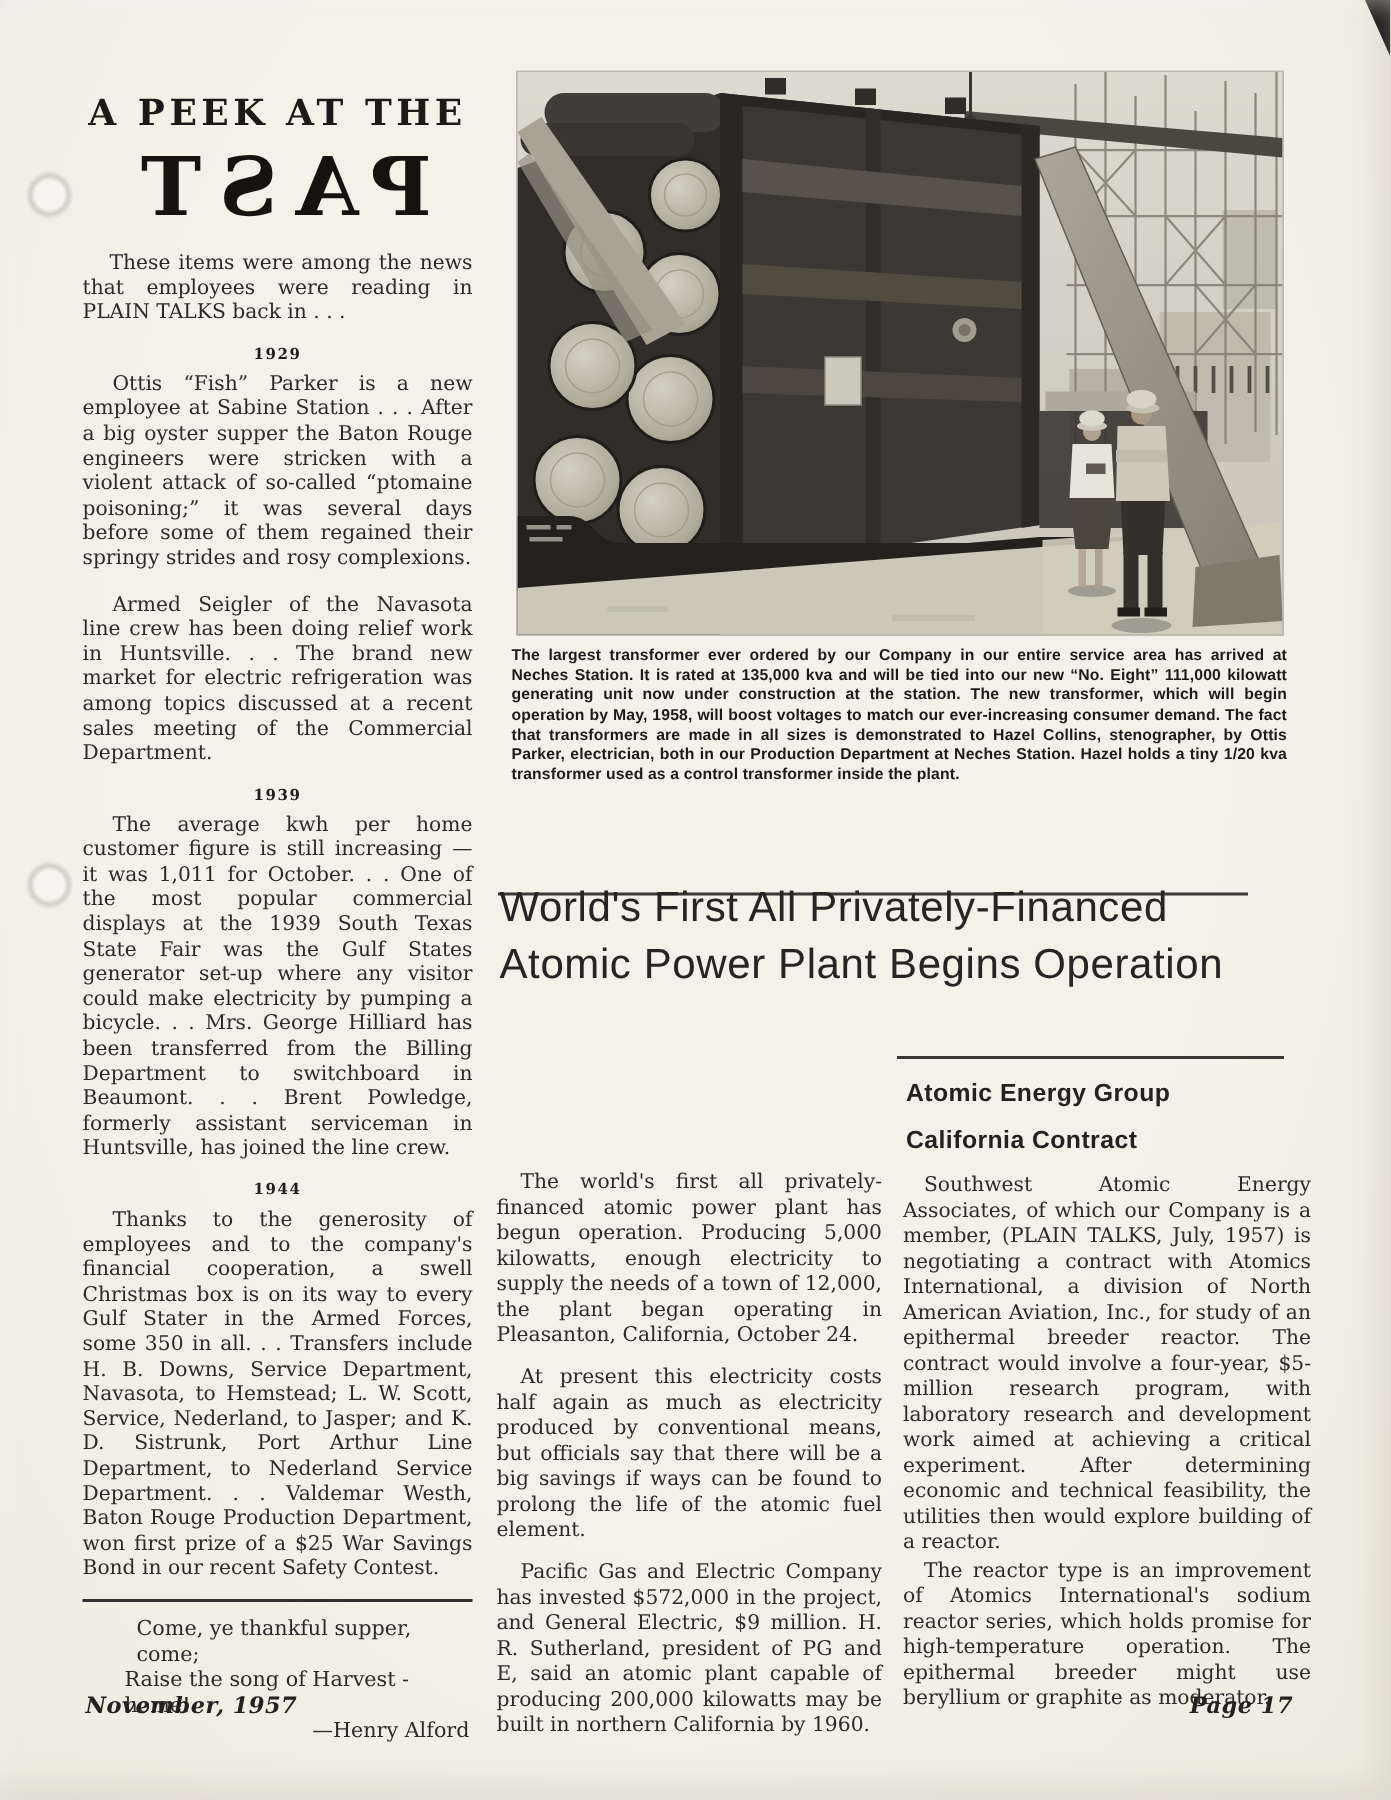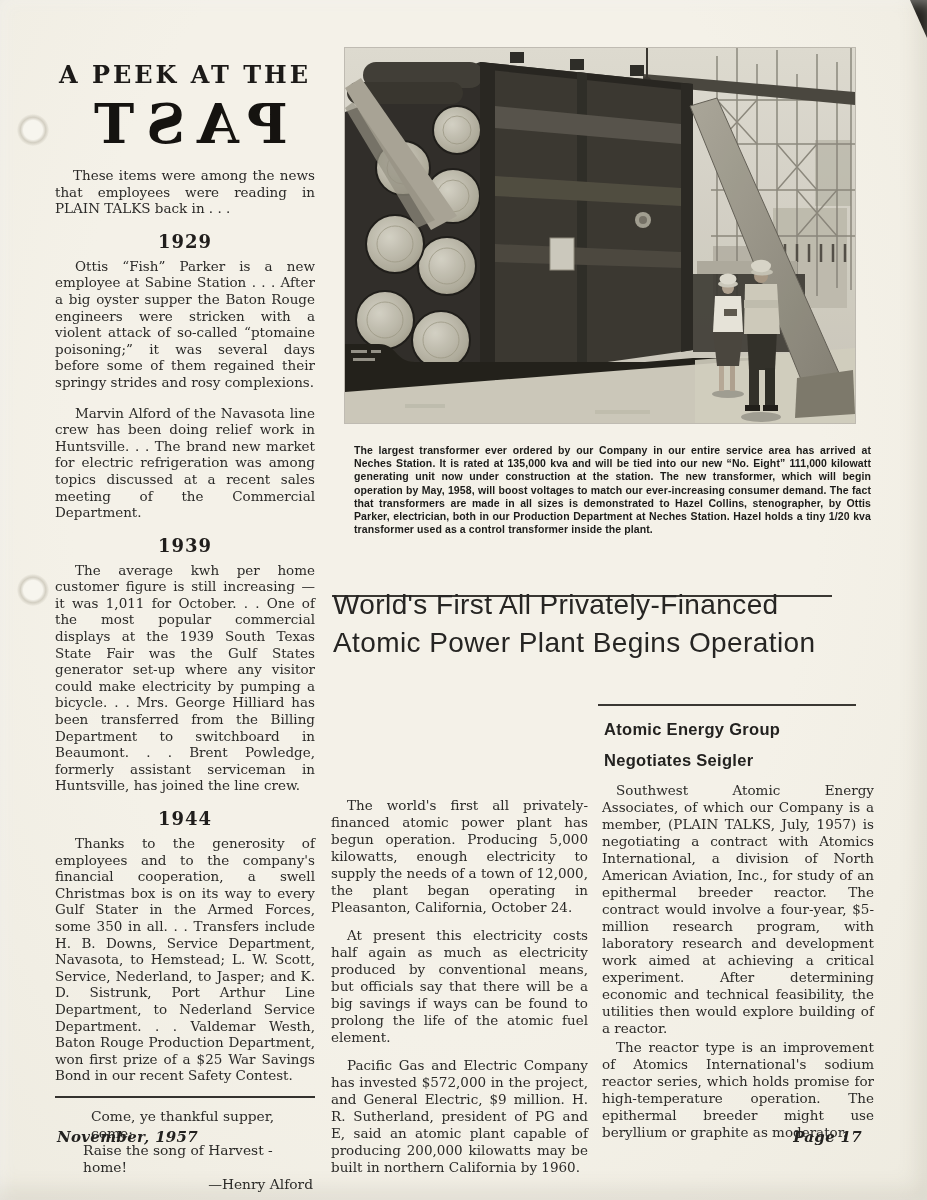--- a/index.html
+++ b/index.html
@@ -18,53 +18,53 @@
   .punch2{top:574px;}
 
   
   .left-col{position:absolute;left:55px;top:60px;width:260px;}
   .peek-title{font-weight:bold;font-size:24px;letter-spacing:3px;text-align:center;color:#1c1a18;white-space:nowrap;}
   .peek-past{text-align:center;margin-top:8px;}
   .mirrored{display:inline-block;transform:scaleX(-1);font-family:"DejaVu Serif",serif;
     font-weight:bold;font-size:54px;line-height:1;letter-spacing:12px;color:#151310;}
   .intro{margin:16px 0 0;font-size:13.5px;line-height:16.6px;text-align:justify;text-indent:18px;}
   .section{margin-top:14px;}
-  .year{text-align:center;font-weight:bold;font-size:18px;letter-spacing:1px;color:#201e1c;}
+  .year{text-align:center;font-weight:bold;font-size:10px;letter-spacing:1px;color:#201e1c;}
   .para{margin:6px 0 0;font-size:13.5px;line-height:16.6px;text-align:justify;text-indent:20px;}
   .para b{font-weight:normal;}
   .divider{margin-top:12px;height:2px;background:#34322e;}
   .quote{margin-top:10px;font-size:13.8px;line-height:17px;color:#2b2a28;}
   .qline1{padding-left:36px;}
   .qline2{padding-left:28px;}
   .qattr{text-align:right;padding-right:2px;}
 
   
   .photo{position:absolute;left:345px;top:48px;width:510px;height:375px;background:#ccc9bf;
     outline:1px solid rgba(70,64,52,0.3);}
   .photo svg{display:block;}
 
   
-  .caption{position:absolute;left:341px;top:431px;width:517px;margin:13px;
+  .caption{position:absolute;left:341px;top:431px;width:517px;margin:0;
     font-family:"Liberation Sans","DejaVu Sans",sans-serif;font-weight:bold;
     font-size:10.5px;line-height:13.2px;letter-spacing:0.1px;text-align:justify;color:#1b1b19;}
 
   
   .rule{position:absolute;height:2px;background:#3a3833;}
   .rule-main{left:332px;top:595px;width:500px;}
   .rule-side{left:598px;top:704px;width:258px;}
   .headline{position:absolute;left:333px;top:586px;width:535px;margin:0;
     font-family:"Liberation Sans","DejaVu Sans",sans-serif;font-weight:normal;
     font-size:28px;line-height:38px;letter-spacing:0.4px;color:#262523;}
   .headline span{display:block;}
   .sidebar-head{position:absolute;left:604px;top:714px;
     font-family:"Liberation Sans","DejaVu Sans",sans-serif;font-weight:bold;
     font-size:16.5px;line-height:31px;letter-spacing:0.3px;color:#232220;}
   .sidebar-head span{display:block;}
   .col{position:absolute;font-size:13.5px;line-height:17px;text-align:justify;}
-  .col1{left:331px;top:780px;width:257px;margin-top:17px;}
+  .col1{left:331px;top:780px;width:257px;}
   .col2{left:602px;top:782px;width:272px;}
   .col1 p{margin:0 0 11px;text-indent:16px;}
   .col2 p{margin:0 0 2px;text-indent:14px;}
 
   
   .footer-left{position:absolute;left:57px;top:1128px;font-weight:bold;font-style:italic;
     font-size:15px;color:#232220;letter-spacing:0.3px;}
   .footer-right{position:absolute;left:740px;top:1128px;width:122px;text-align:right;
     font-weight:bold;font-style:italic;font-size:15px;color:#232220;letter-spacing:0.3px;}
 </style>
@@ -83,21 +83,21 @@
       <span class="mirrored">PAST</span>
     </div>
     <p class="intro">These items were among the news that employees were reading in PLAIN TALKS back in . . .</p>
 
     <div class="section">
       <div class="year">1929</div>
       <p class="para"><b>Ottis “Fish” Parker</b><span> is a new employee at Sabine Station . . . After a big oyster supper the Baton Rouge engineers were stricken with a violent attack of so-called “ptomaine poisoning;” it was several days before some of them regained their springy strides and rosy complexions.</span></p>
     </div>
 
     <div class="section">
-      <p class="para"><b>Marvin Alford</b><span> of the Navasota line crew has been doing relief work in Huntsville. . . The brand new market for electric refrigeration was among topics discussed at a recent sales meeting of the Commercial Department.</span></p>
+      <p class="para"><b>Armed Seigler</b><span> of the Navasota line crew has been doing relief work in Huntsville. . . The brand new market for electric refrigeration was among topics discussed at a recent sales meeting of the Commercial Department.</span></p>
     </div>
 
     <div class="section">
       <div class="year">1939</div>
       <p class="para"><span>The average kwh per home customer figure is still increasing — it was 1,011 for October. . . One of the most popular commercial displays at the 1939 South Texas State Fair was the Gulf States generator set-up where any visitor could make electricity by pumping a bicycle. . . </span><b>Mrs. George Hilliard</b><span> has been transferred from the Billing Department to switchboard in Beaumont. . . </span><b>Brent Powledge,</b><span> formerly assistant serviceman in Huntsville, has joined the line crew.</span></p>
     </div>
 
     <div class="section">
       <div class="year">1944</div>
       <p class="para"><span>Thanks to the generosity of employees and to the company's financial cooperation, a swell Christmas box is on its way to every Gulf Stater in the Armed Forces, some 350 in all. . . Transfers include </span><b>H. B. Downs,</b><span> Service Department, Navasota, to Hemstead; </span><b>L. W. Scott,</b><span> Service, Nederland, to Jasper; and </span><b>K. D. Sistrunk,</b><span> Port Arthur Line Department, to Nederland Service Department. . . </span><b>Valdemar Westh,</b><span> Baton Rouge Production Department, won first prize of a $25 War Savings Bond in our recent Safety Contest.</span></p>
@@ -277,21 +277,21 @@
   <div class="rule rule-main"></div>
 
   <h1 class="headline">
     <span>World's First All Privately-Financed</span>
     <span>Atomic Power Plant Begins Operation</span>
   </h1>
 
   <div class="rule rule-side"></div>
   <div class="sidebar-head">
     <span>Atomic Energy Group</span>
-    <span>Negotiates Seigler</span>
+    <span>California Contract</span>
   </div>
 
   <div class="col col1">
     <p>The world's first all privately-financed atomic power plant has begun operation. Producing 5,000 kilowatts, enough electricity to supply the needs of a town of 12,000, the plant began operating in Pleasanton, California, October 24.</p>
     <p>At present this electricity costs half again as much as electricity produced by conventional means, but officials say that there will be a big savings if ways can be found to prolong the life of the atomic fuel element.</p>
     <p>Pacific Gas and Electric Company has invested $572,000 in the project, and General Electric, $9 million. H. R. Sutherland, president of PG and E, said an atomic plant capable of producing 200,000 kilowatts may be built in northern California by 1960.</p>
   </div>
 
   <div class="col col2">
     <p>Southwest Atomic Energy Associates, of which our Company is a member, (PLAIN TALKS, July, 1957) is negotiating a contract with Atomics International, a division of North American Aviation, Inc., for study of an epithermal breeder reactor. The contract would involve a four-year, $5-million research program, with laboratory research and development work aimed at achieving a critical experiment. After determining economic and technical feasibility, the utilities then would explore building of a reactor.</p>

